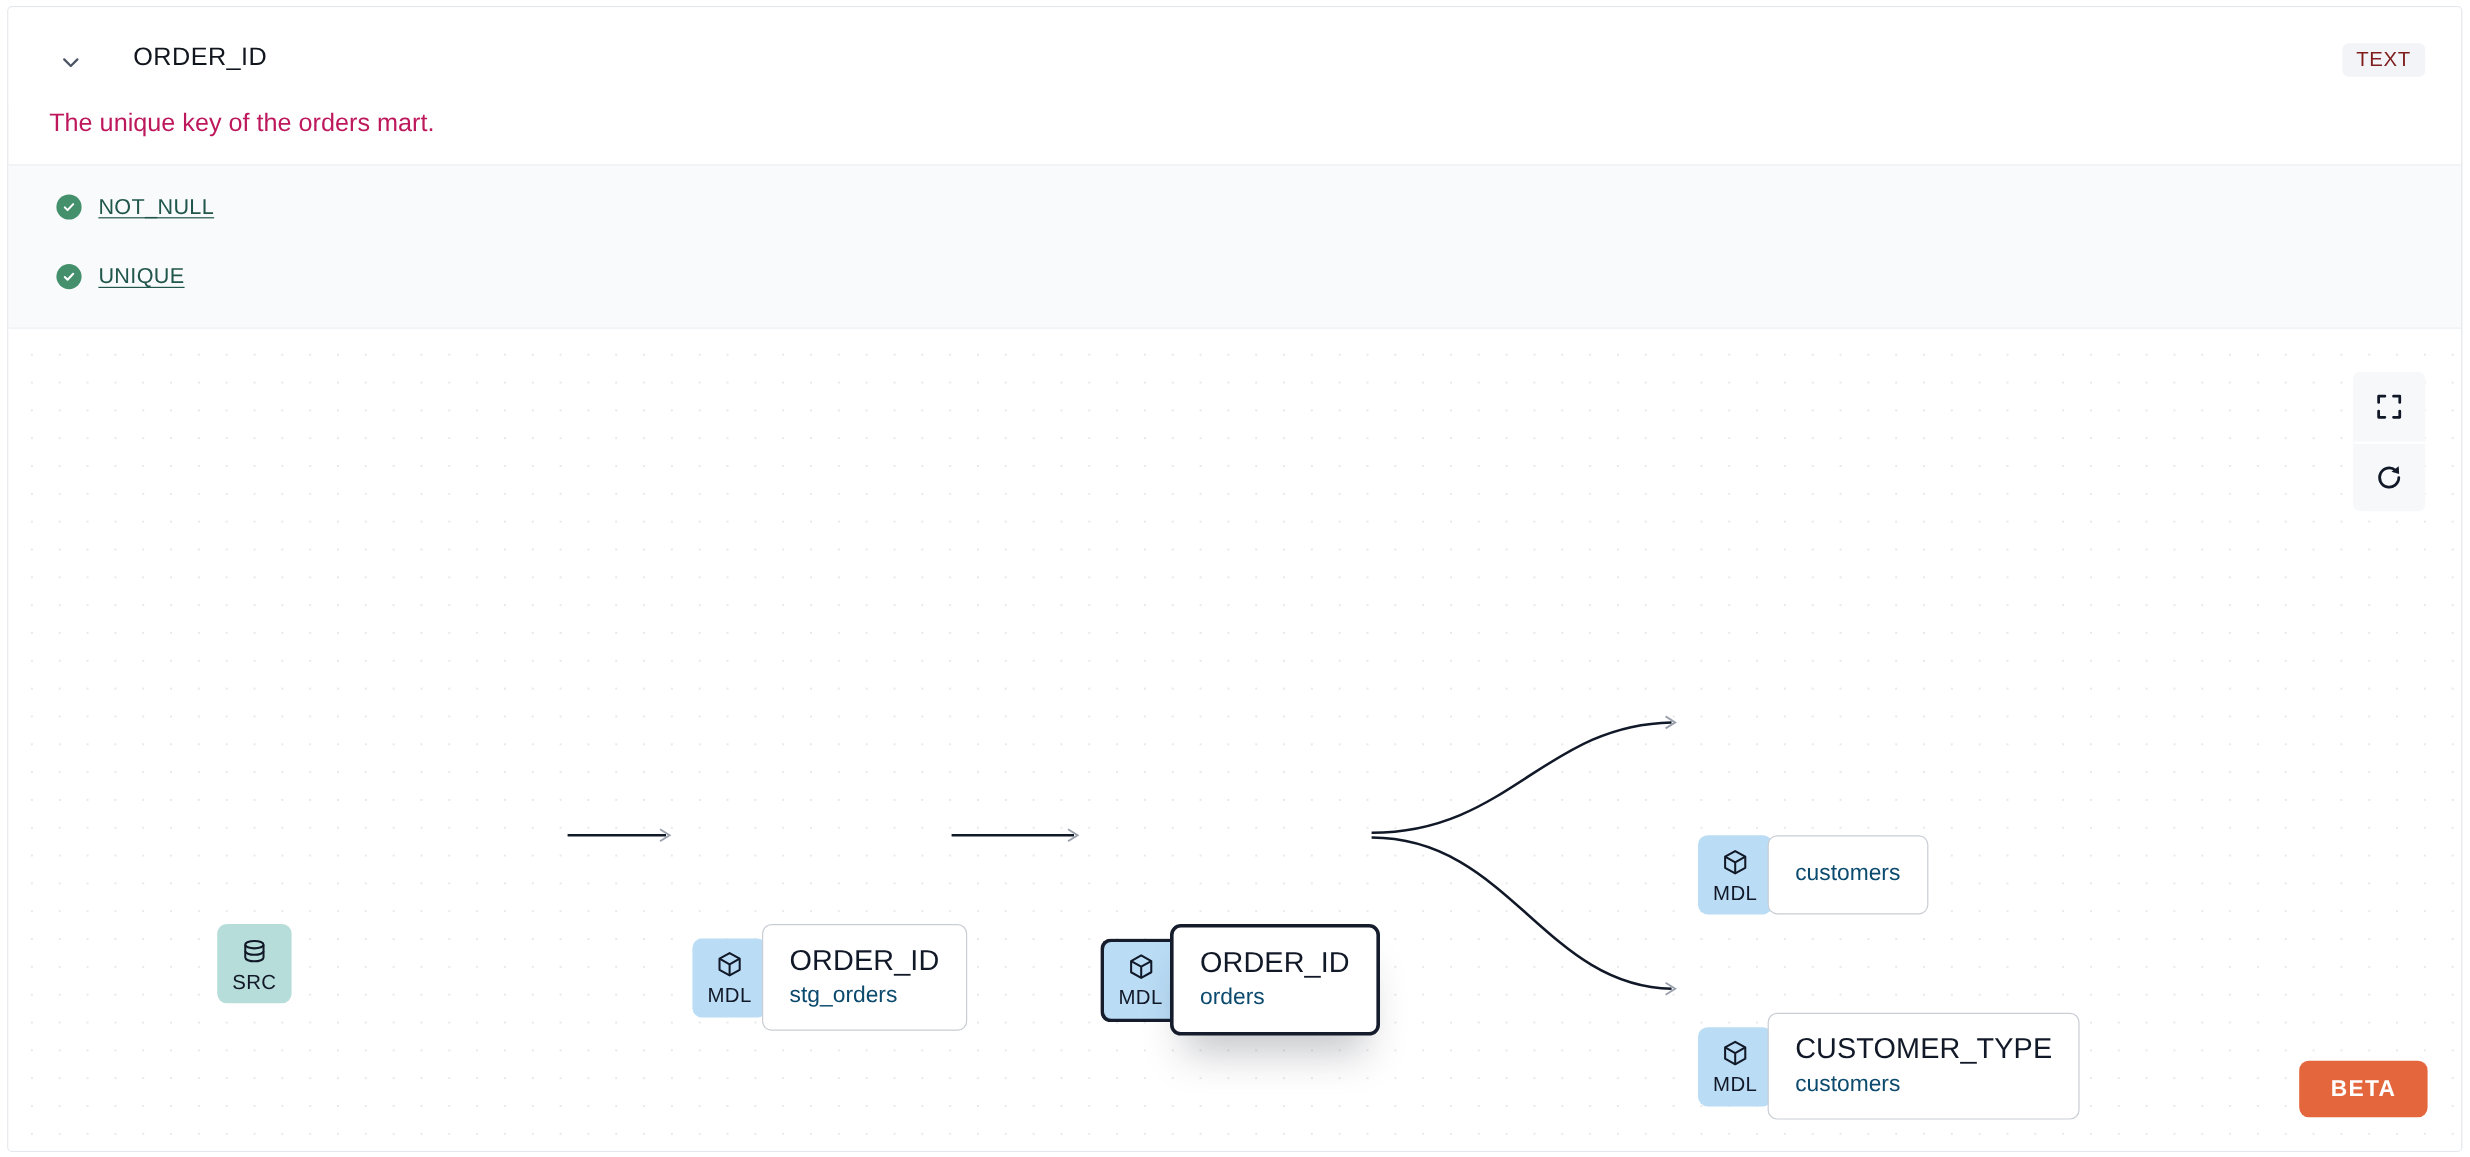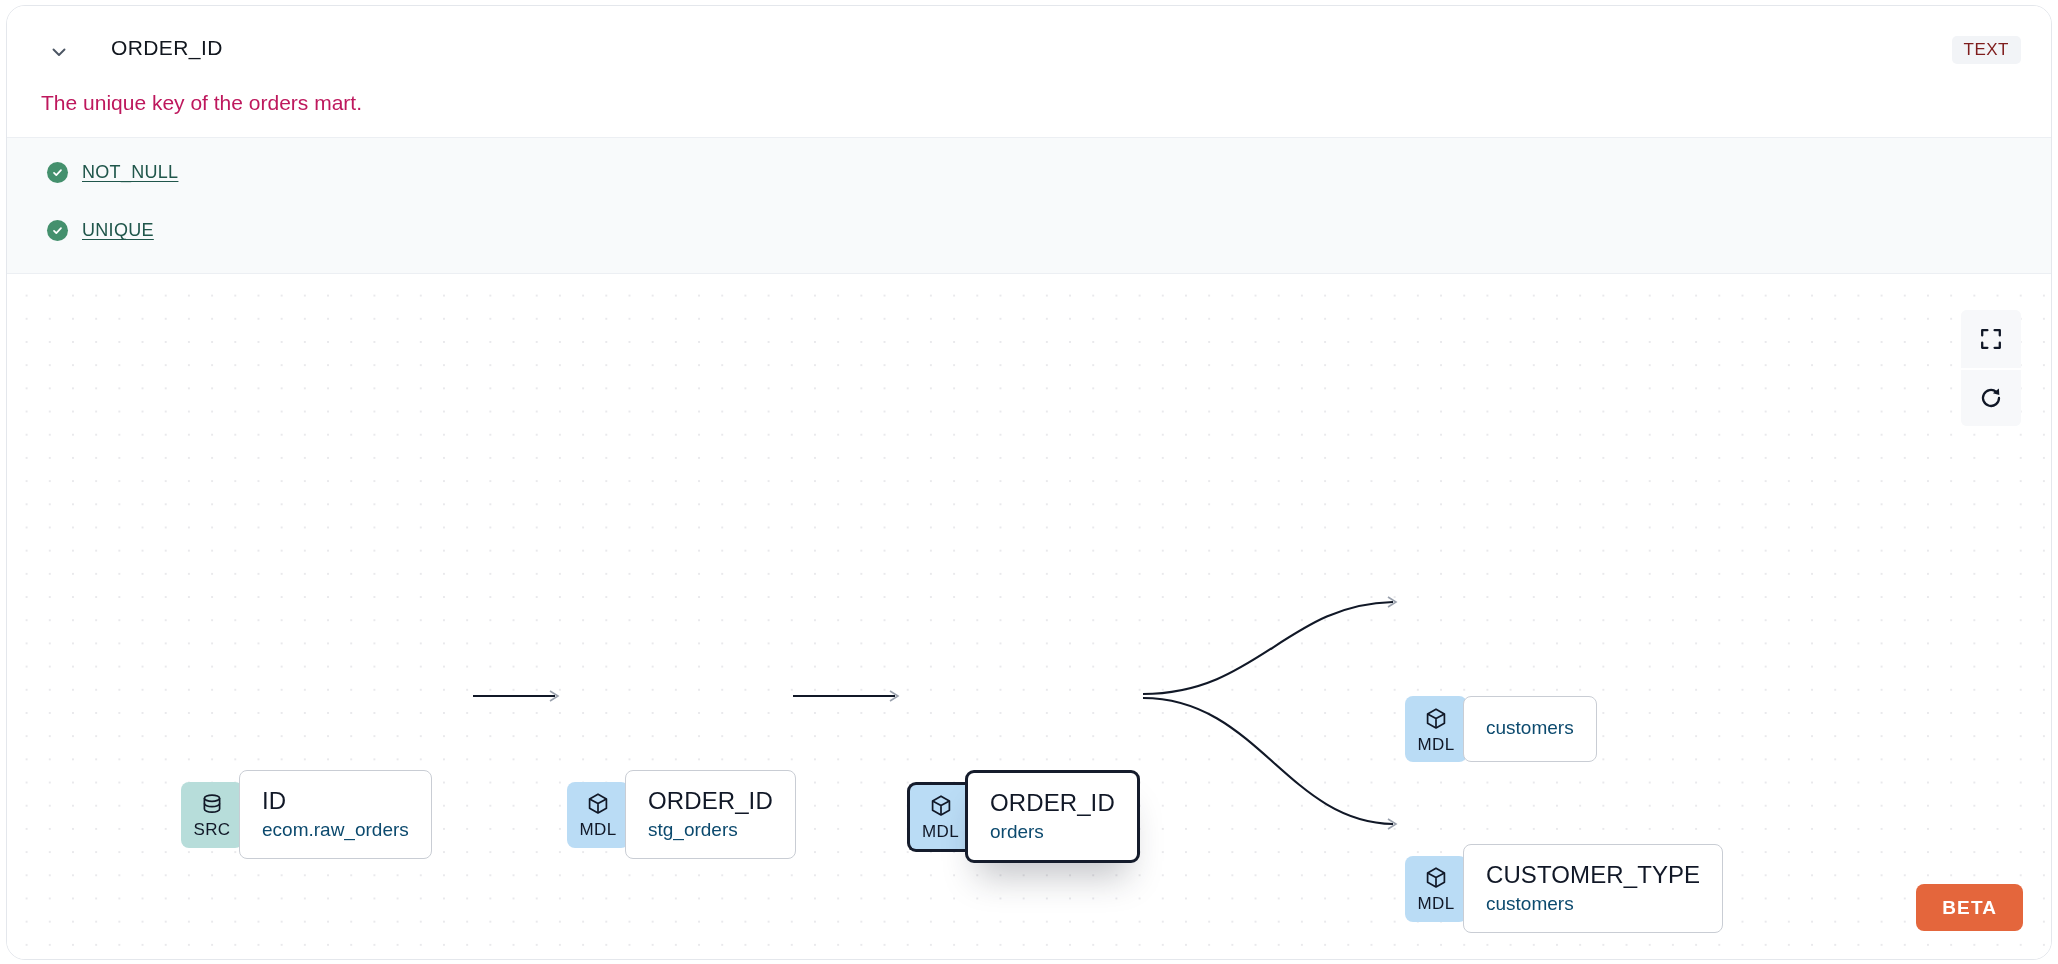--- a/index.html
+++ b/index.html
@@ -14,21 +14,21 @@
 
   
   .card {
     position: absolute;
     left: 6px;
     top: 5px;
     width: 2046px;
     height: 955px;
     background: #ffffff;
     border: 1px solid #e4e7ec;
-    border-radius: 19px;
+    border-radius: 4px;
     overflow: hidden;
   }
 
   
   .header {
     position: relative;
     height: 80px;
     background: #ffffff;
   }
   .chev {
@@ -148,21 +148,21 @@
     flex-direction: column;
     align-items: center;
     justify-content: center;
     gap: 1px;
     align-self: center;
     height: 66px;
     position: relative;
     z-index: 1;
   }
   .node-badge.src { background: #b7ddda; }
-  .node-badge.mdl { background: #badcf5; }
+  .node-badge.mdl { background: #badcf5; margin-left: 10px; }
   .node-badge svg { display: block; }
   .badge-label {
     font-size: 17px;
     color: #111827;
     letter-spacing: .3px;
     line-height: 1;
     margin-top: 3px;
   }
   .node-body {
     background: #ffffff;
@@ -312,24 +312,20 @@
 
     <div class="node" id="node-src">
       <div class="node-badge src">
         <svg width="26" height="26" viewBox="0 0 26 26">
           <ellipse cx="13" cy="7.2" rx="7.6" ry="3.1" fill="none" stroke="#111827" stroke-width="1.7"></ellipse>
           <path d="M5.4 7.2 v5.4 c0 1.7 3.4 3.1 7.6 3.1 s7.6-1.4 7.6-3.1 V7.2" fill="none" stroke="#111827" stroke-width="1.7"></path>
           <path d="M5.4 12.6 v5.4 c0 1.7 3.4 3.1 7.6 3.1 s7.6-1.4 7.6-3.1 v-5.4" fill="none" stroke="#111827" stroke-width="1.7"></path>
         </svg>
         <span class="badge-label">SRC</span>
       </div>
-      <div class="node-body">
-        <span class="node-name">ID</span>
-        <span class="node-sub">ecom.raw_orders</span>
-      </div>
     </div>
 
     <div class="node" id="node-stg">
       <div class="node-badge mdl">
         <svg width="26" height="26" viewBox="0 0 26 26">
           <path d="M13 3.2 L21.4 7.9 V17.2 L13 21.9 L4.6 17.2 V7.9 Z" fill="none" stroke="#111827" stroke-width="1.7" stroke-linejoin="round"></path>
           <path d="M4.6 7.9 L13 12.6 L21.4 7.9 M13 12.6 V21.9" fill="none" stroke="#111827" stroke-width="1.7" stroke-linejoin="round"></path>
         </svg>
         <span class="badge-label">MDL</span>
       </div>

